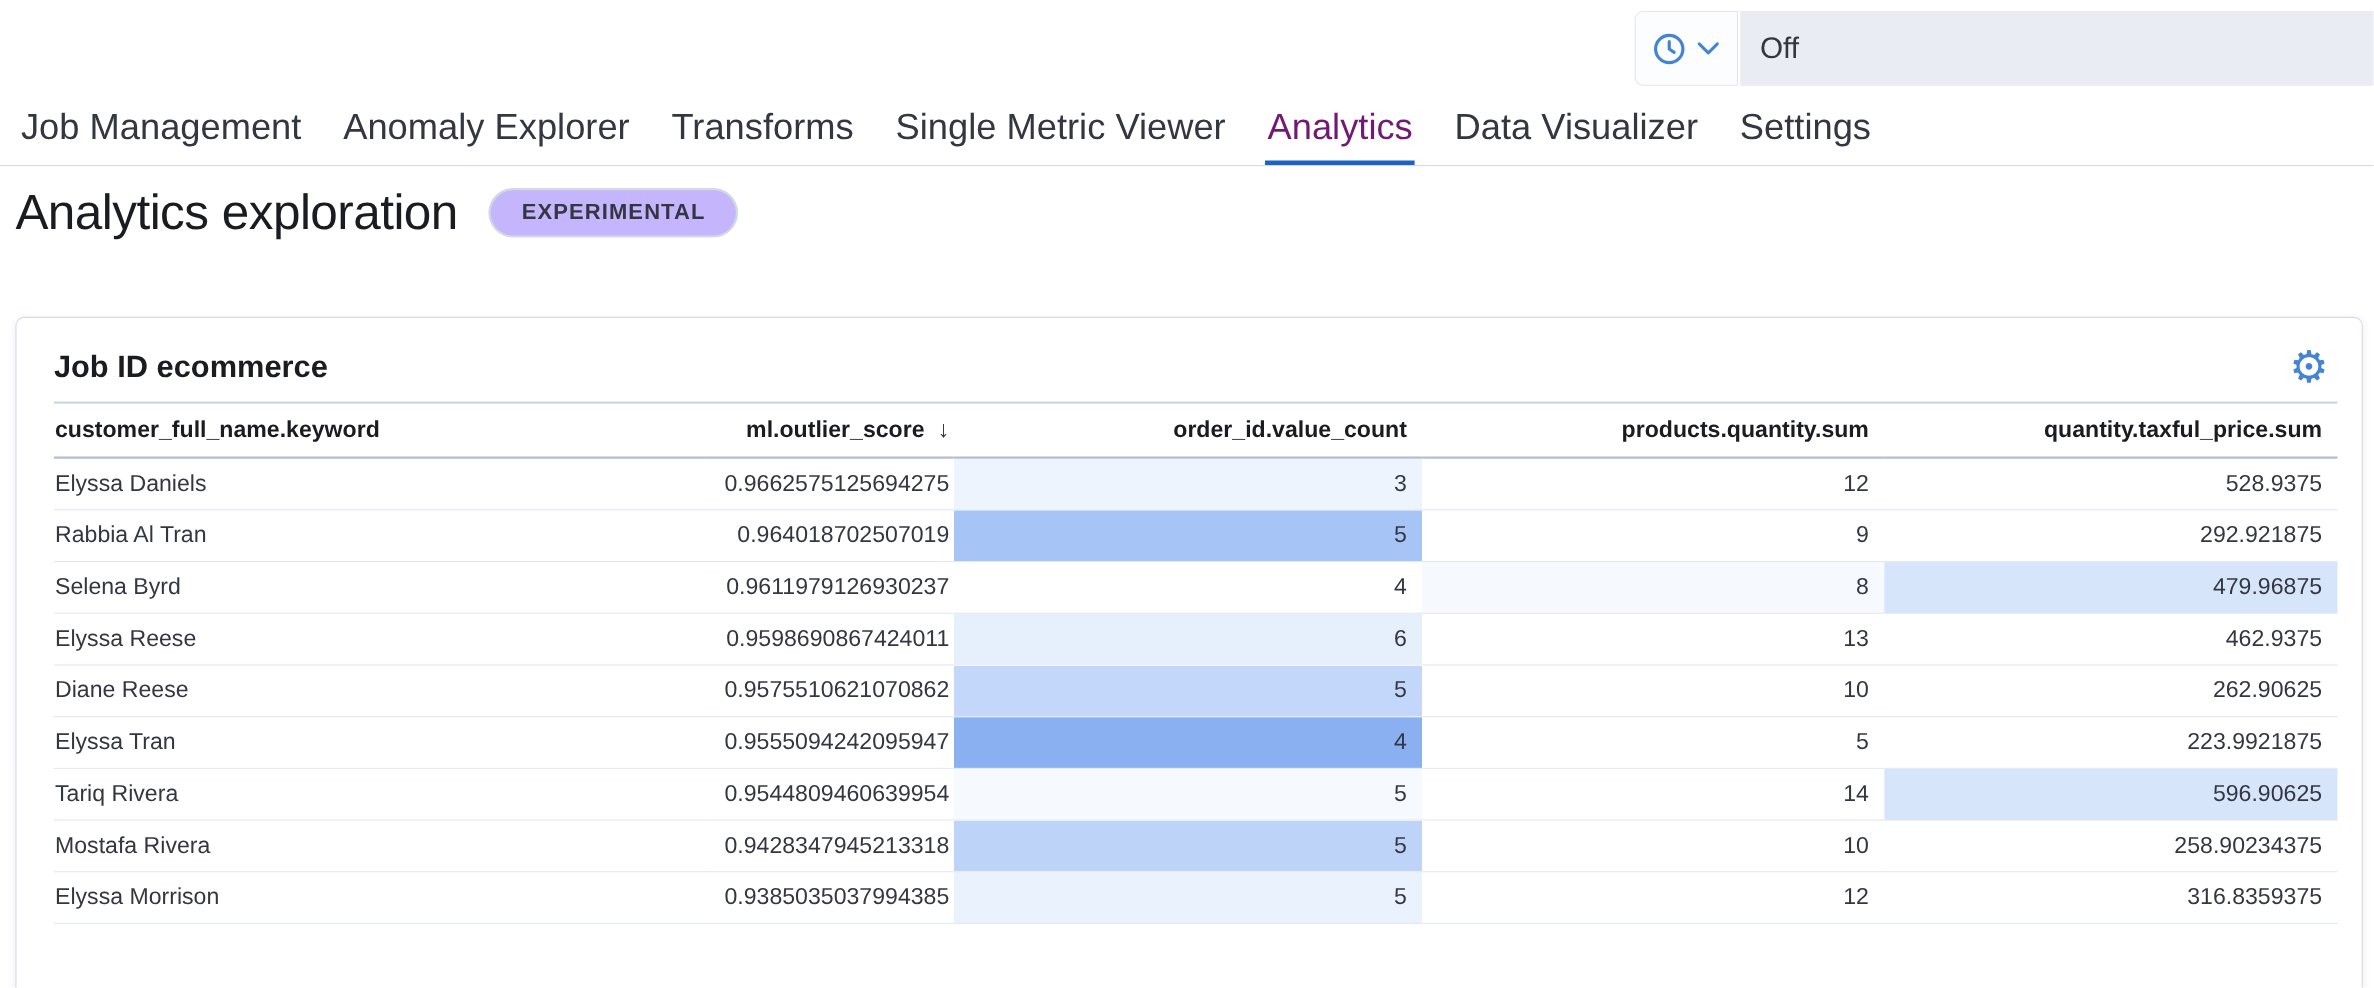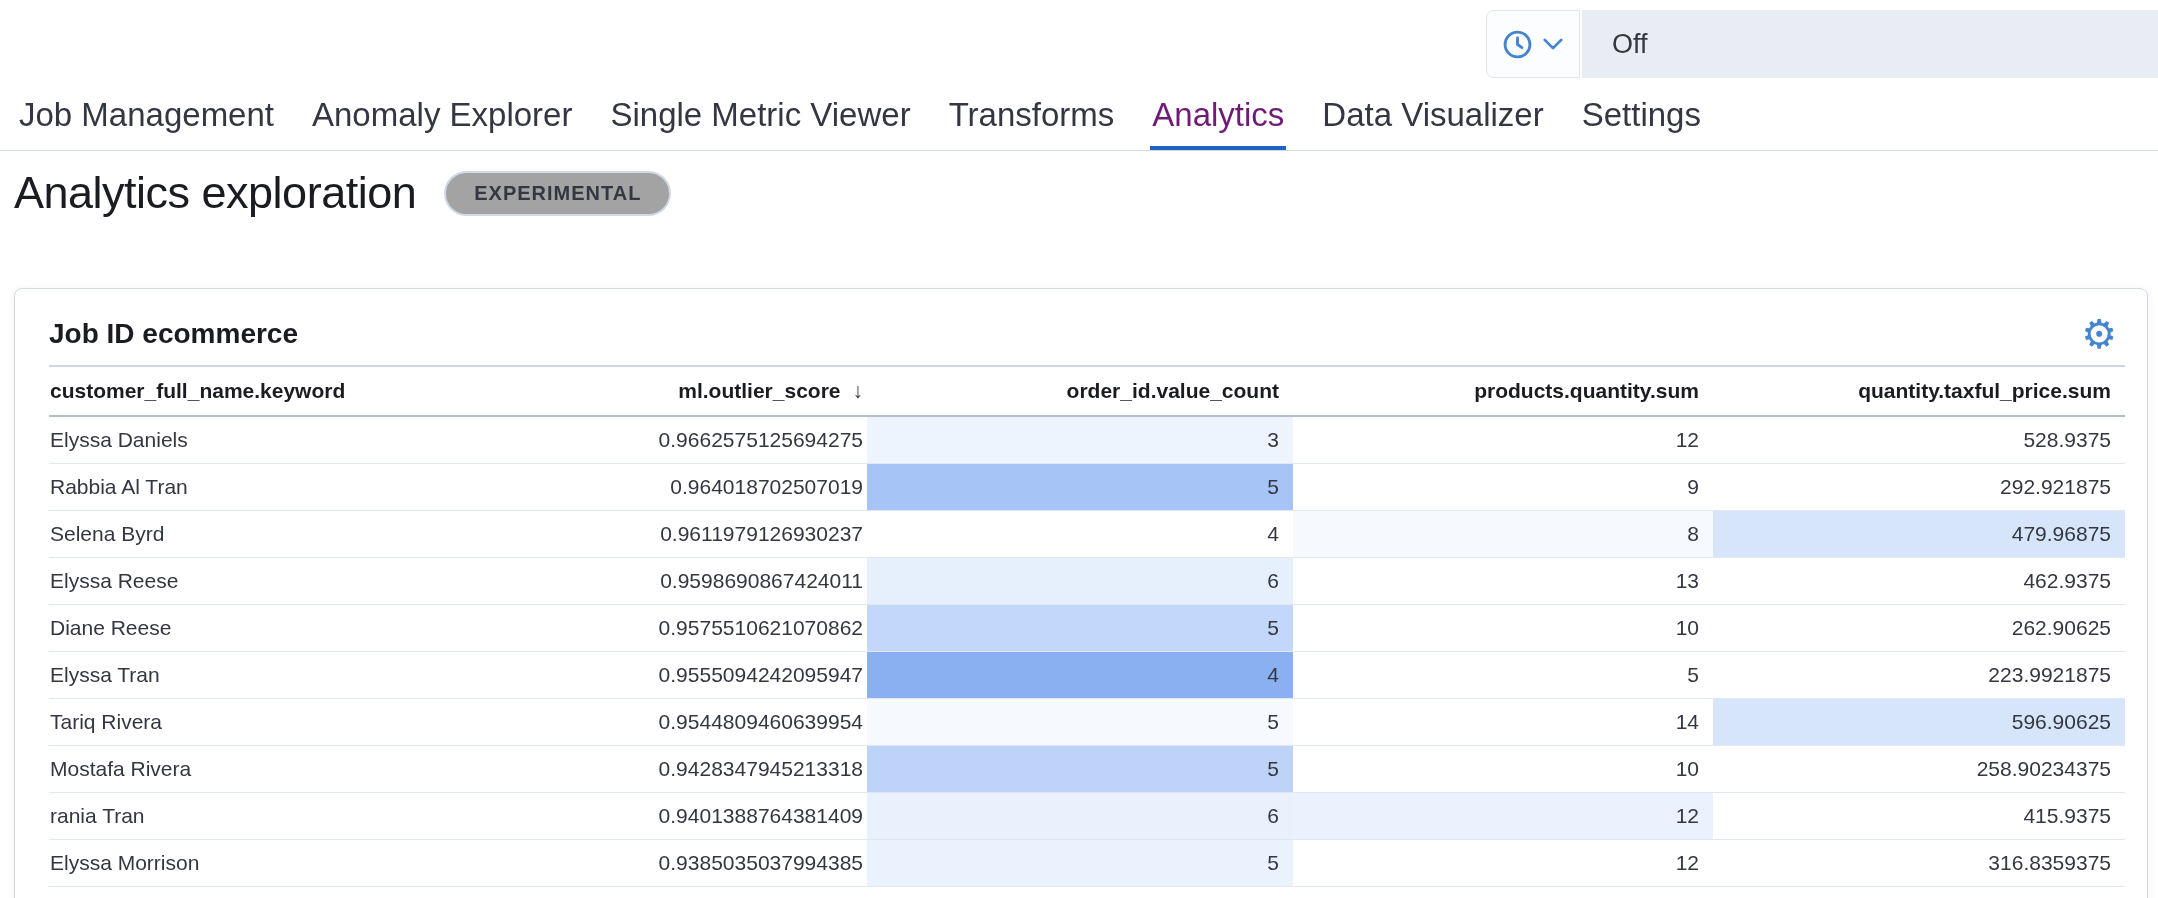--- a/index.html
+++ b/index.html
@@ -8,38 +8,38 @@
     font-family:"Liberation Sans",sans-serif;color:#343741;
   }
   
   .refresh-picker{position:absolute;top:10px;left:1486px;right:0;height:68px;display:flex;}
   .clock-btn{
     width:94px;background:#fcfdfe;border:1px solid #e0e6ee;border-radius:8px 0 0 8px;
     display:flex;align-items:center;justify-content:center;gap:9px;cursor:pointer;padding:0;
   }
   .refresh-value{
     flex:1;background:#e9edf3;margin-left:2px;display:flex;align-items:center;
-    padding-left:30px;font-size:27px;color:#343741;
+    padding-left:18px;font-size:27px;color:#343741;
   }
   
   .tabs{
     position:absolute;top:79px;left:0;width:2158px;height:72px;box-sizing:border-box;
     display:flex;align-items:stretch;gap:34px;padding-left:17px;border-bottom:1px solid #d3dae6;
   }
   .tab{
     background:none;border:none;font-family:inherit;font-size:33px;color:#343741;
     padding:0 2px;display:flex;align-items:center;cursor:pointer;white-space:nowrap;
   }
   .tab.active{color:#701a75;box-shadow:inset 0 -4px 0 #1b64c4;font-weight:400;}
   
   .page-header{position:absolute;top:150px;left:14px;height:86px;display:flex;align-items:center;gap:28px;}
   .page-title{font-size:45px;font-weight:400;color:#1a1c21;margin:0;letter-spacing:-0.5px;}
   .badge{
     border:2px solid #d0d9e4;border-radius:999px;padding:9px 28px;font-size:20px;font-weight:bold;
-    letter-spacing:1px;color:#343741;background:#a3a3a3;
+    letter-spacing:1px;color:#343741;background:#c4b5fd;
   }
   
   .panel{
     position:absolute;top:288px;left:14px;width:2134px;height:640px;box-sizing:border-box;
     background:#fff;border:1px solid #d3dae6;border-radius:8px;
     box-shadow:0 2px 8px rgba(52,55,65,0.08);padding:26px 22px 0 34px;
   }
   .panel-head{display:flex;justify-content:space-between;align-items:center;height:38px;}
   .panel-title{font-size:28px;font-weight:bold;color:#1a1c21;margin:0;}
   .gear{
@@ -77,22 +77,22 @@
           <path d="M2 2 L8 8 L14 2" fill="none" stroke="#4584d1" stroke-width="2" stroke-linecap="round" stroke-linejoin="round"></path>
         </svg>
       </span>
     </button>
     <div class="refresh-value">Off</div>
   </div>
 
   <nav class="tabs" id="tabs">
       <button class="tab">Job Management</button>
       <button class="tab">Anomaly Explorer</button>
+      <button class="tab">Transforms</button>
       <button class="tab">Single Metric Viewer</button>
-      <button class="tab">Transforms</button>
       <button class="tab active">Analytics</button>
       <button class="tab">Data Visualizer</button>
       <button class="tab">Settings</button>
     </nav>
 
   <div class="page-header">
     <h1 class="page-title">Analytics exploration</h1>
     <span class="badge">EXPERIMENTAL</span>
   </div>
 
@@ -170,27 +170,20 @@
             <td class="ar col-price" style="background: rgb(215, 229, 251);">596.90625</td>
           </tr>
           <tr>
             <td class="al col-name">Mostafa Rivera</td>
             <td class="ar col-score">0.9428347945213318</td>
             <td class="ar col-orders" style="background: rgb(189, 212, 248);">5</td>
             <td class="ar col-quantity">10</td>
             <td class="ar col-price">258.90234375</td>
           </tr>
           <tr>
-            <td class="al col-name">rania Tran</td>
-            <td class="ar col-score">0.9401388764381409</td>
-            <td class="ar col-orders" style="background: rgb(233, 241, 253);">6</td>
-            <td class="ar col-quantity" style="background: rgb(235, 242, 253);">12</td>
-            <td class="ar col-price">415.9375</td>
-          </tr>
-          <tr>
             <td class="al col-name">Elyssa Morrison</td>
             <td class="ar col-score">0.9385035037994385</td>
             <td class="ar col-orders" style="background: rgb(234, 242, 253);">5</td>
             <td class="ar col-quantity">12</td>
             <td class="ar col-price">316.8359375</td>
           </tr>
         </tbody>
     </table>
   </section>
 

